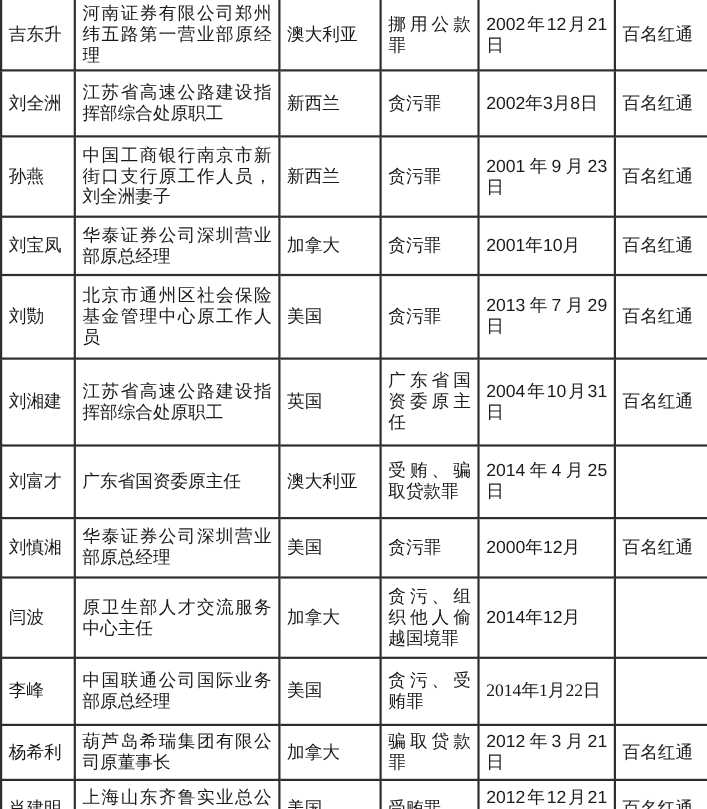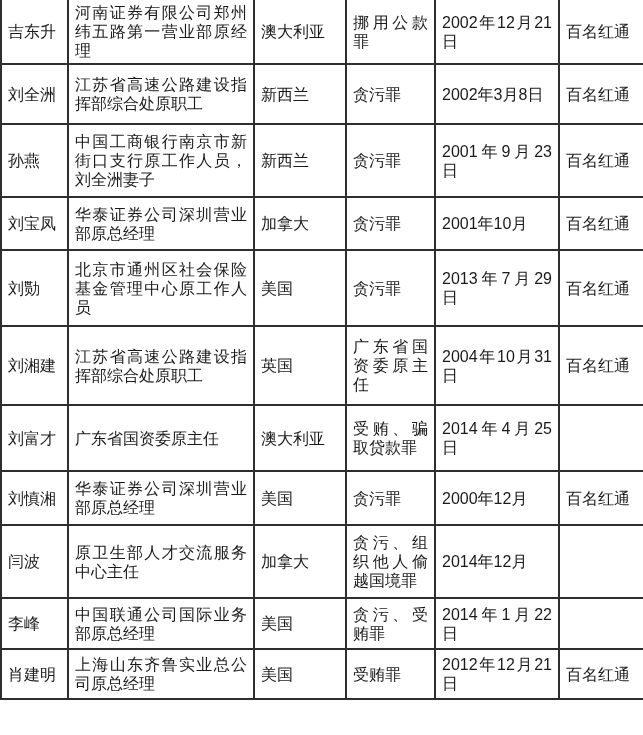--- a/index.html
+++ b/index.html
@@ -43,21 +43,21 @@
   
   tr:nth-child(1)  { height: 65px; }
   tr:nth-child(2)  { height: 60px; }
   tr:nth-child(3)  { height: 73px; }
   tr:nth-child(4)  { height: 53px; }
   tr:nth-child(5)  { height: 76px; }
   tr:nth-child(6)  { height: 79px; }
   tr:nth-child(7)  { height: 66px; }
   tr:nth-child(8)  { height: 54px; }
   tr:nth-child(9)  { height: 73px; }
-  tr:nth-child(10) { height: 51px; }
+  tr:nth-child(10) { height: 61px; font-family: Liberation Serif, serif; }
   tr:nth-child(11) { height: 50px; }
   tr:nth-child(12) { height: 52px; }
 </style>
 </head>
 <body>
 
 <div class="table-wrap">
   <table class="fugitives">
     <colgroup>
       <col class="c-name">
@@ -142,20 +142,28 @@
   </tr>
         <tr>
     <td>李峰</td>
     <td>中国联通公司国际业务部原总经理</td>
     <td>美国</td>
     <td>贪污、受贿罪</td>
     <td>2014年1月22日</td>
     <td></td>
   </tr>
         <tr>
+    <td>杨希利</td>
+    <td>葫芦岛希瑞集团有限公司原董事长</td>
+    <td>加拿大</td>
+    <td>骗取贷款罪</td>
+    <td>2012年3月21日</td>
+    <td>百名红通</td>
+  </tr>
+        <tr>
     <td>肖建明</td>
     <td>上海山东齐鲁实业总公司原总经理</td>
     <td>美国</td>
     <td>受贿罪</td>
     <td>2012年12月21日</td>
     <td>百名红通</td>
   </tr>
       </tbody>
   </table>
 </div>

